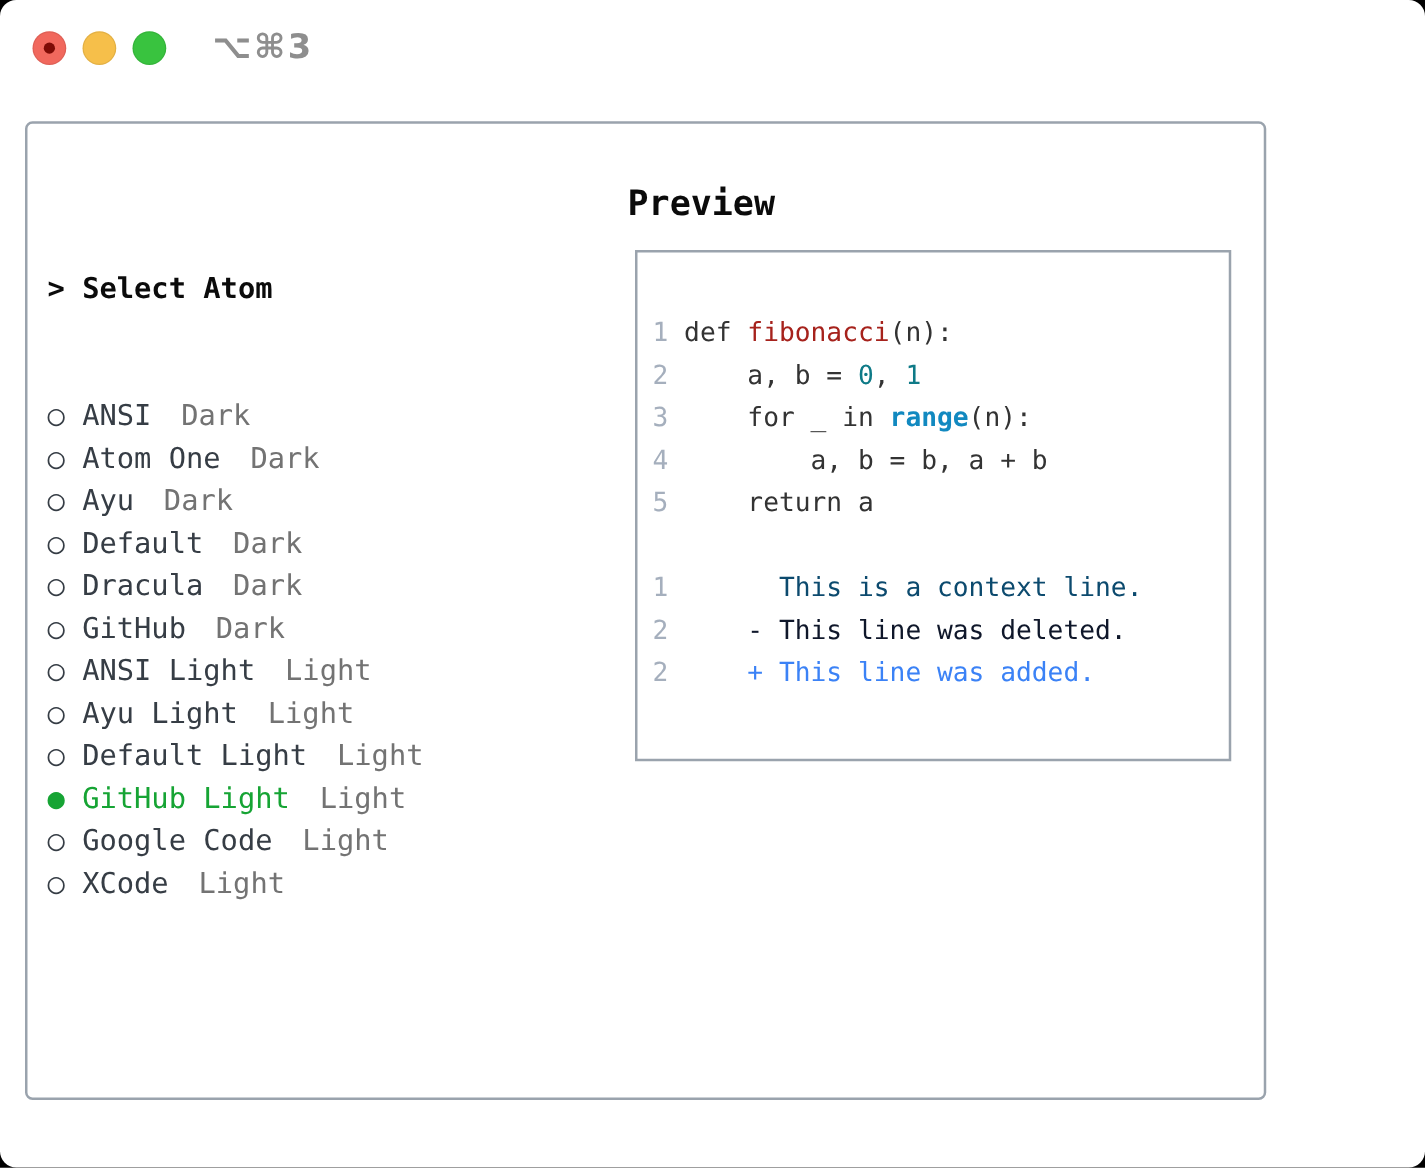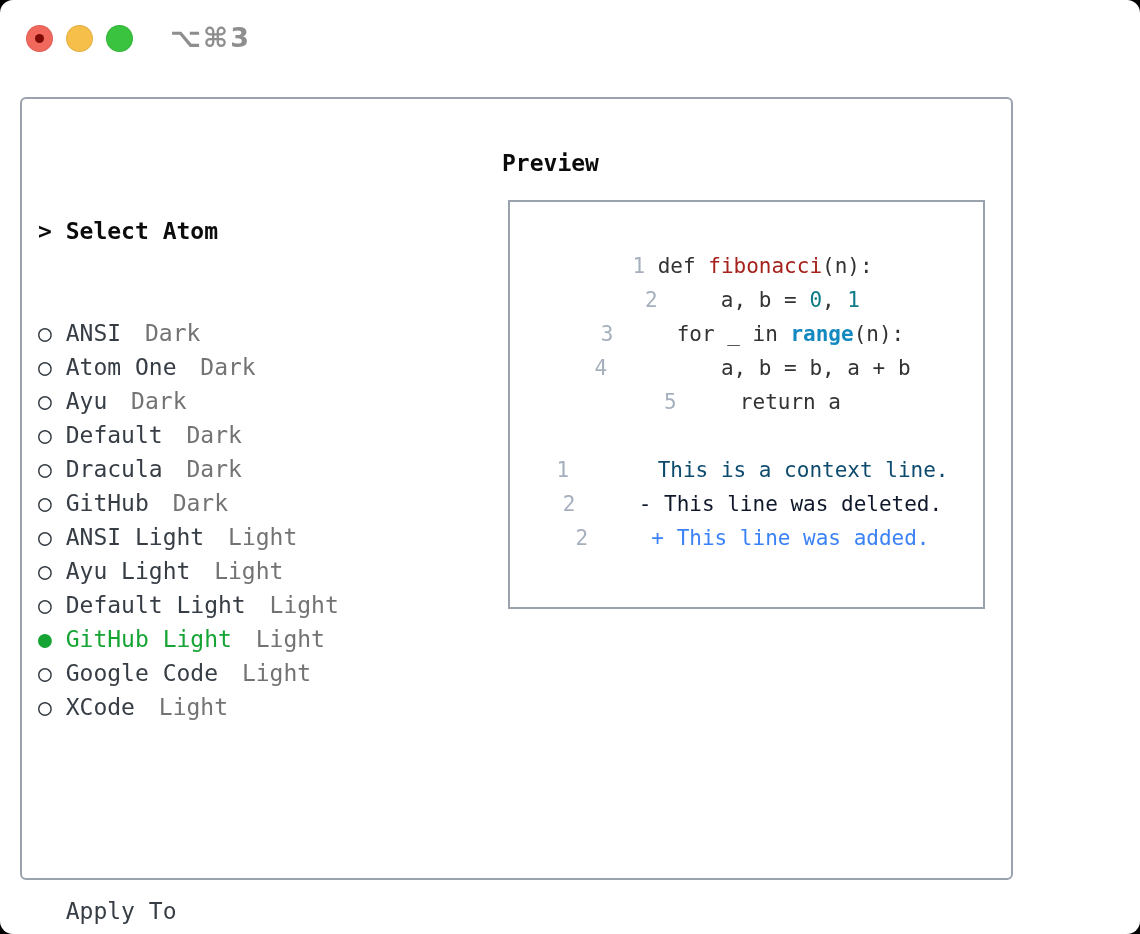--- a/index.html
+++ b/index.html
@@ -94,21 +94,21 @@
   .row.selected .marker,
   .row.selected .label { color: #16a434; }
 
   
   .preview-title {
     position: absolute;
     left: 480px;
     top: 47px;
     height: 34px;
     line-height: 34px;
-    font-size: 23px;
+    font-size: 28px;
     font-weight: bold;
     color: #0b0b0b;
     white-space: pre;
   }
   .preview-box {
     position: absolute;
     left: 486px;
     top: 101px;
     width: 477px;
     height: 409px;
@@ -117,21 +117,21 @@
     background: #ffffff;
     overflow: hidden;
   }
   .code {
     margin: 0;
     padding: 47px 0 0 12px;
     font-family: "DejaVu Sans Mono", "Liberation Mono", monospace;
     font-size: 21px;
     line-height: 34px;
   }
-  .code-line { height: 34px; white-space: pre; text-align: center; }
+  .code-line { height: 34px; white-space: pre; }
   .ln         { color: #a5afbd; }
   .c-plain    { color: #333333; }
   .c-function { color: #a6221c; }
   .c-number   { color: #0e7a87; }
   .c-builtin  { color: #1289c0; font-weight: bold; }
   .c-context  { color: #0c4a6e; }
   .c-deleted  { color: #0f172a; }
   .c-added    { color: #3b82f6; }
 </style>
 </head>
@@ -147,21 +147,20 @@
     <span class="tl-dot tl-green"></span>
     <span class="win-title">⌥⌘3</span>
   </div>
 
   <div class="mainbox">
 
     <div class="left-pane">
       <div class="row header"><span class="marker">&gt; </span><span class="label">Select Atom</span></div>
       <div id="theme-list"><div class="row"><span class="marker">○ </span><span class="label">ANSI</span><span class="suffix"> Dark</span></div><div class="row"><span class="marker">○ </span><span class="label">Atom One</span><span class="suffix"> Dark</span></div><div class="row"><span class="marker">○ </span><span class="label">Ayu</span><span class="suffix"> Dark</span></div><div class="row"><span class="marker">○ </span><span class="label">Default</span><span class="suffix"> Dark</span></div><div class="row"><span class="marker">○ </span><span class="label">Dracula</span><span class="suffix"> Dark</span></div><div class="row"><span class="marker">○ </span><span class="label">GitHub</span><span class="suffix"> Dark</span></div><div class="row"><span class="marker">○ </span><span class="label">ANSI Light</span><span class="suffix"> Light</span></div><div class="row"><span class="marker">○ </span><span class="label">Ayu Light</span><span class="suffix"> Light</span></div><div class="row"><span class="marker">○ </span><span class="label">Default Light</span><span class="suffix"> Light</span></div><div class="row selected"><span class="marker">● </span><span class="label">GitHub Light</span><span class="suffix"> Light</span></div><div class="row"><span class="marker">○ </span><span class="label">Google Code</span><span class="suffix"> Light</span></div><div class="row"><span class="marker">○ </span><span class="label">XCode</span><span class="suffix"> Light</span></div></div>
       <div class="row"> </div>
-      <div class="row"><span class="marker">  </span><span>Apply To</span></div>
       
       
       
       
     </div>
 
     <div class="preview-title">Preview</div>
 
     <div class="preview-box">
       <pre class="code" id="code-block"><div class="code-line"><span class="ln">1</span><span class="c-plain"> def </span><span class="c-function">fibonacci</span><span class="c-plain">(n):</span></div><div class="code-line"><span class="ln">2</span><span class="c-plain">     a, b = </span><span class="c-number">0</span><span class="c-plain">, </span><span class="c-number">1</span></div><div class="code-line"><span class="ln">3</span><span class="c-plain">     for _ in </span><span class="c-builtin">range</span><span class="c-plain">(n):</span></div><div class="code-line"><span class="ln">4</span><span class="c-plain">         a, b = b, a + b</span></div><div class="code-line"><span class="ln">5</span><span class="c-plain">     return a</span></div><div class="code-line"><span class="ln"></span></div><div class="code-line"><span class="ln">1</span><span class="c-context">       This is a context line.</span></div><div class="code-line"><span class="ln">2</span><span class="c-deleted">     - This line was deleted.</span></div><div class="code-line"><span class="ln">2</span><span class="c-added">     + This line was added.</span></div></pre>

